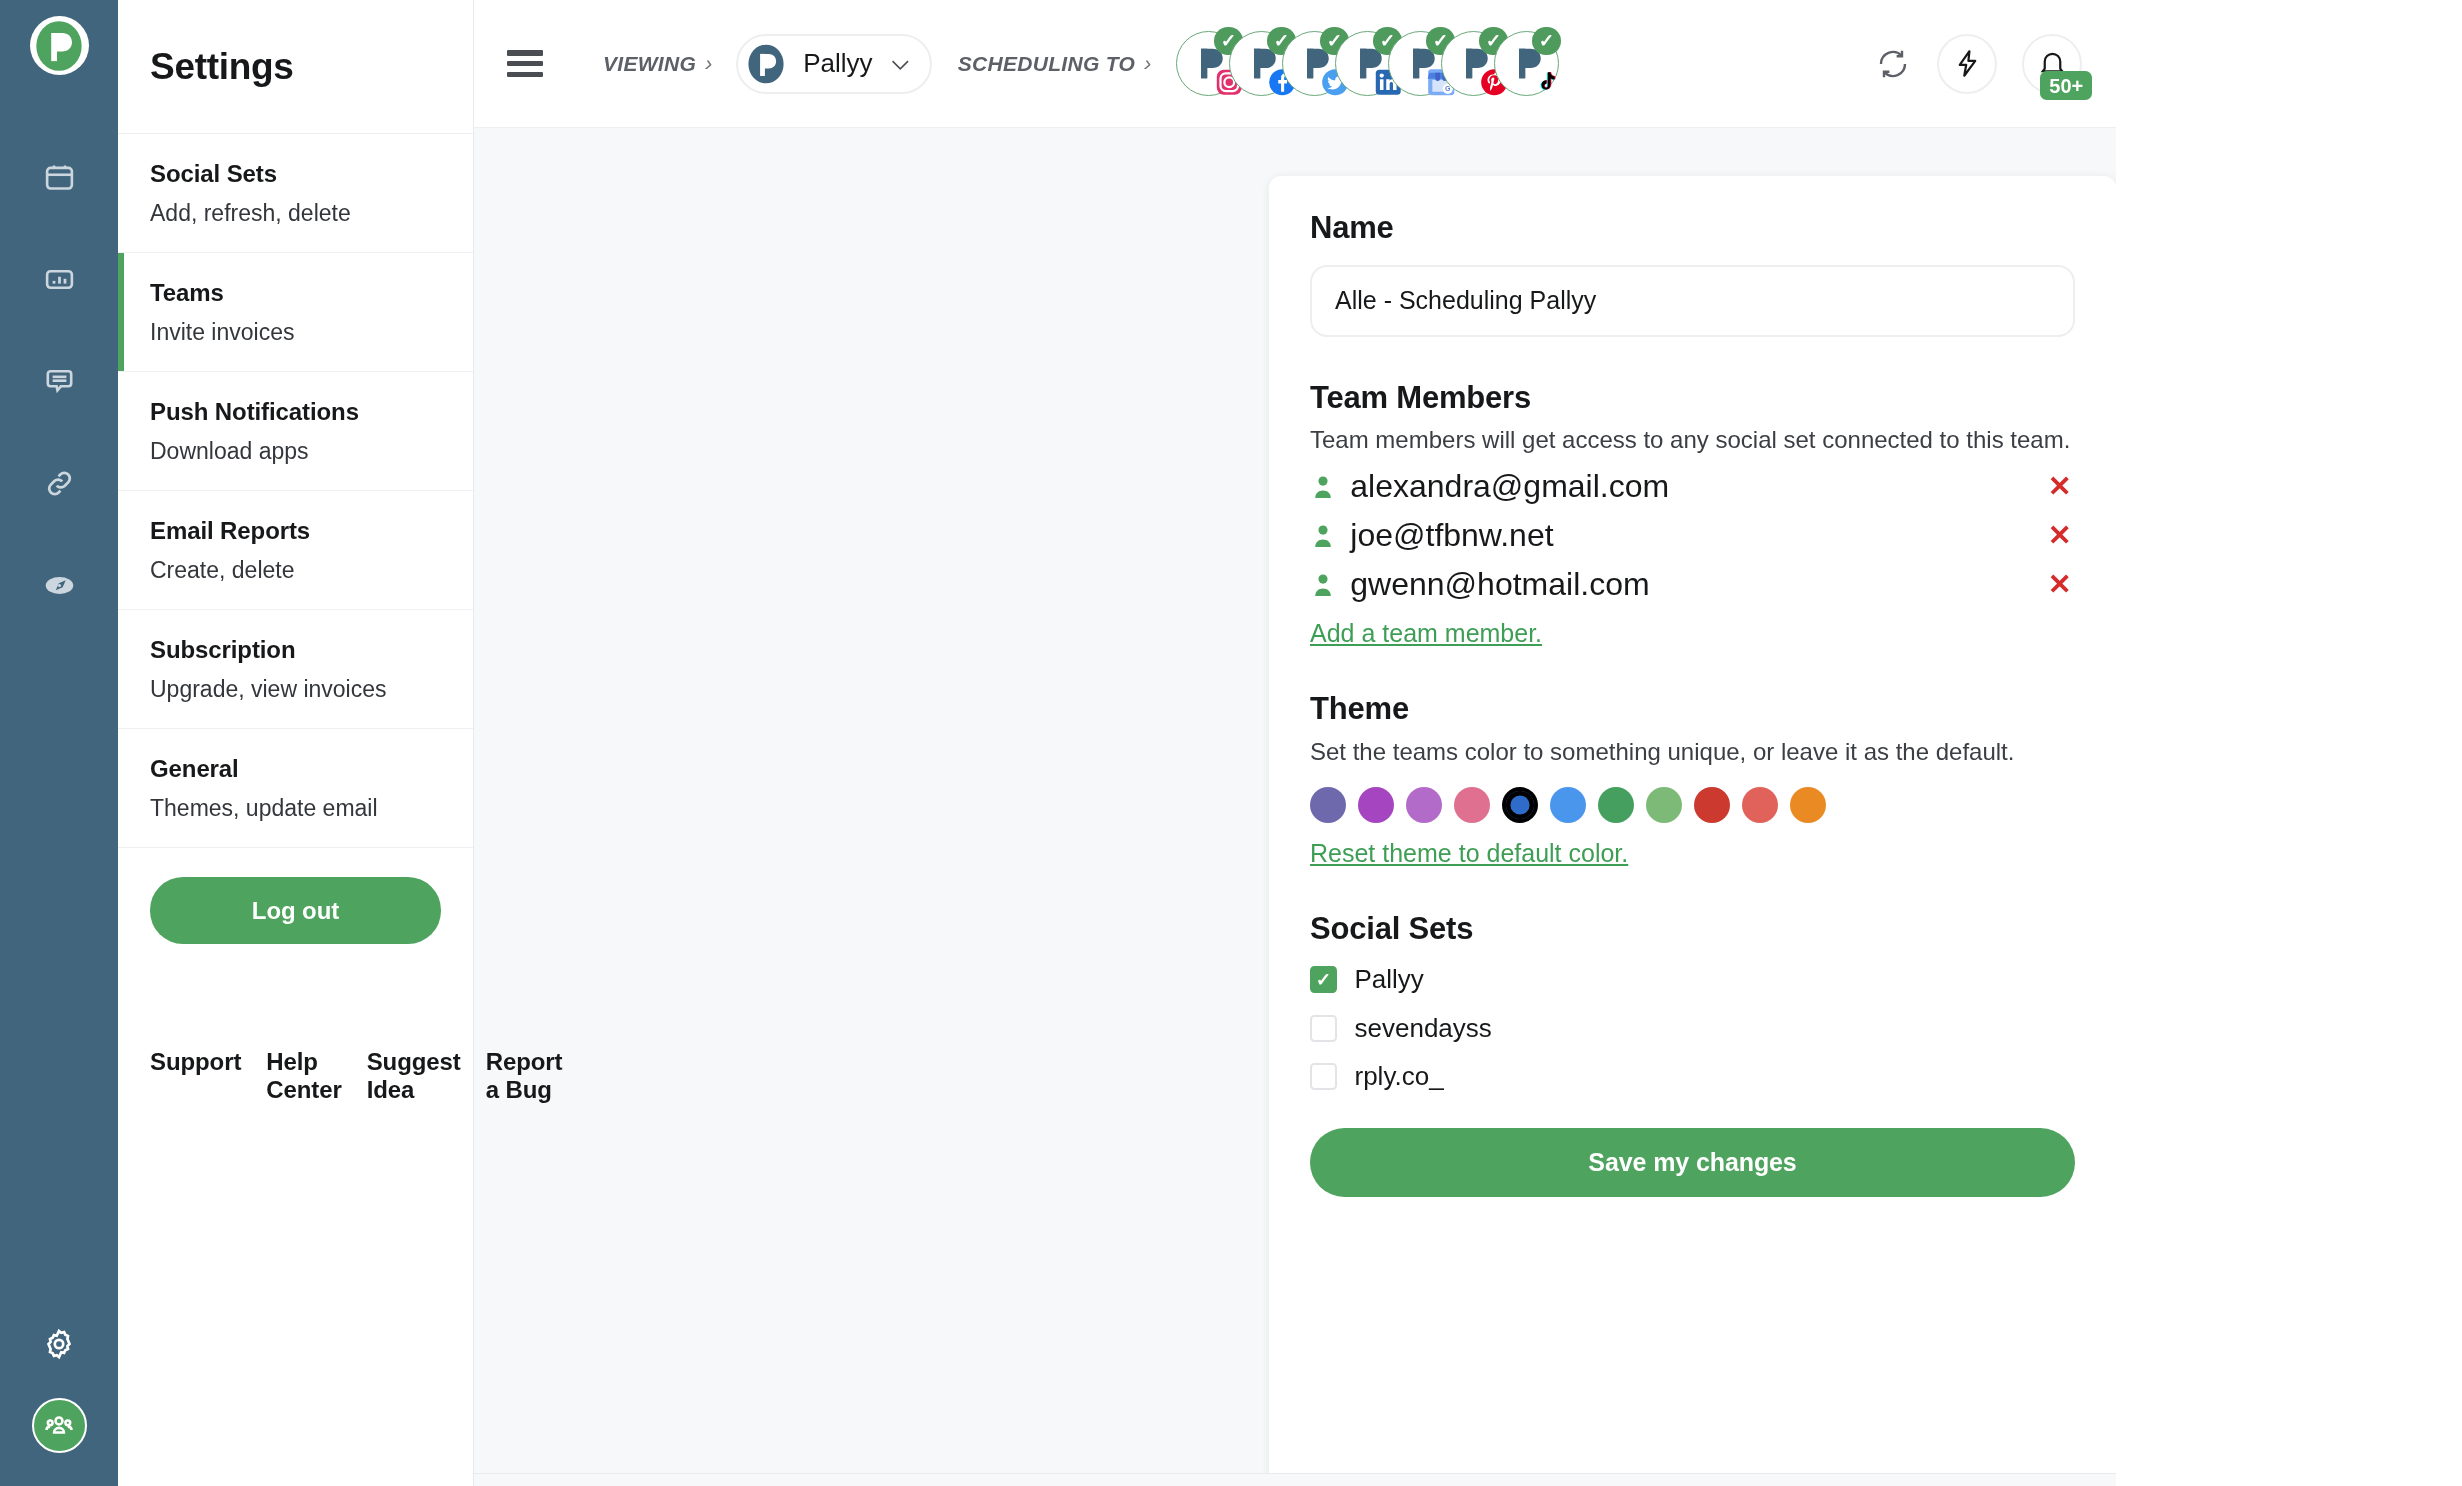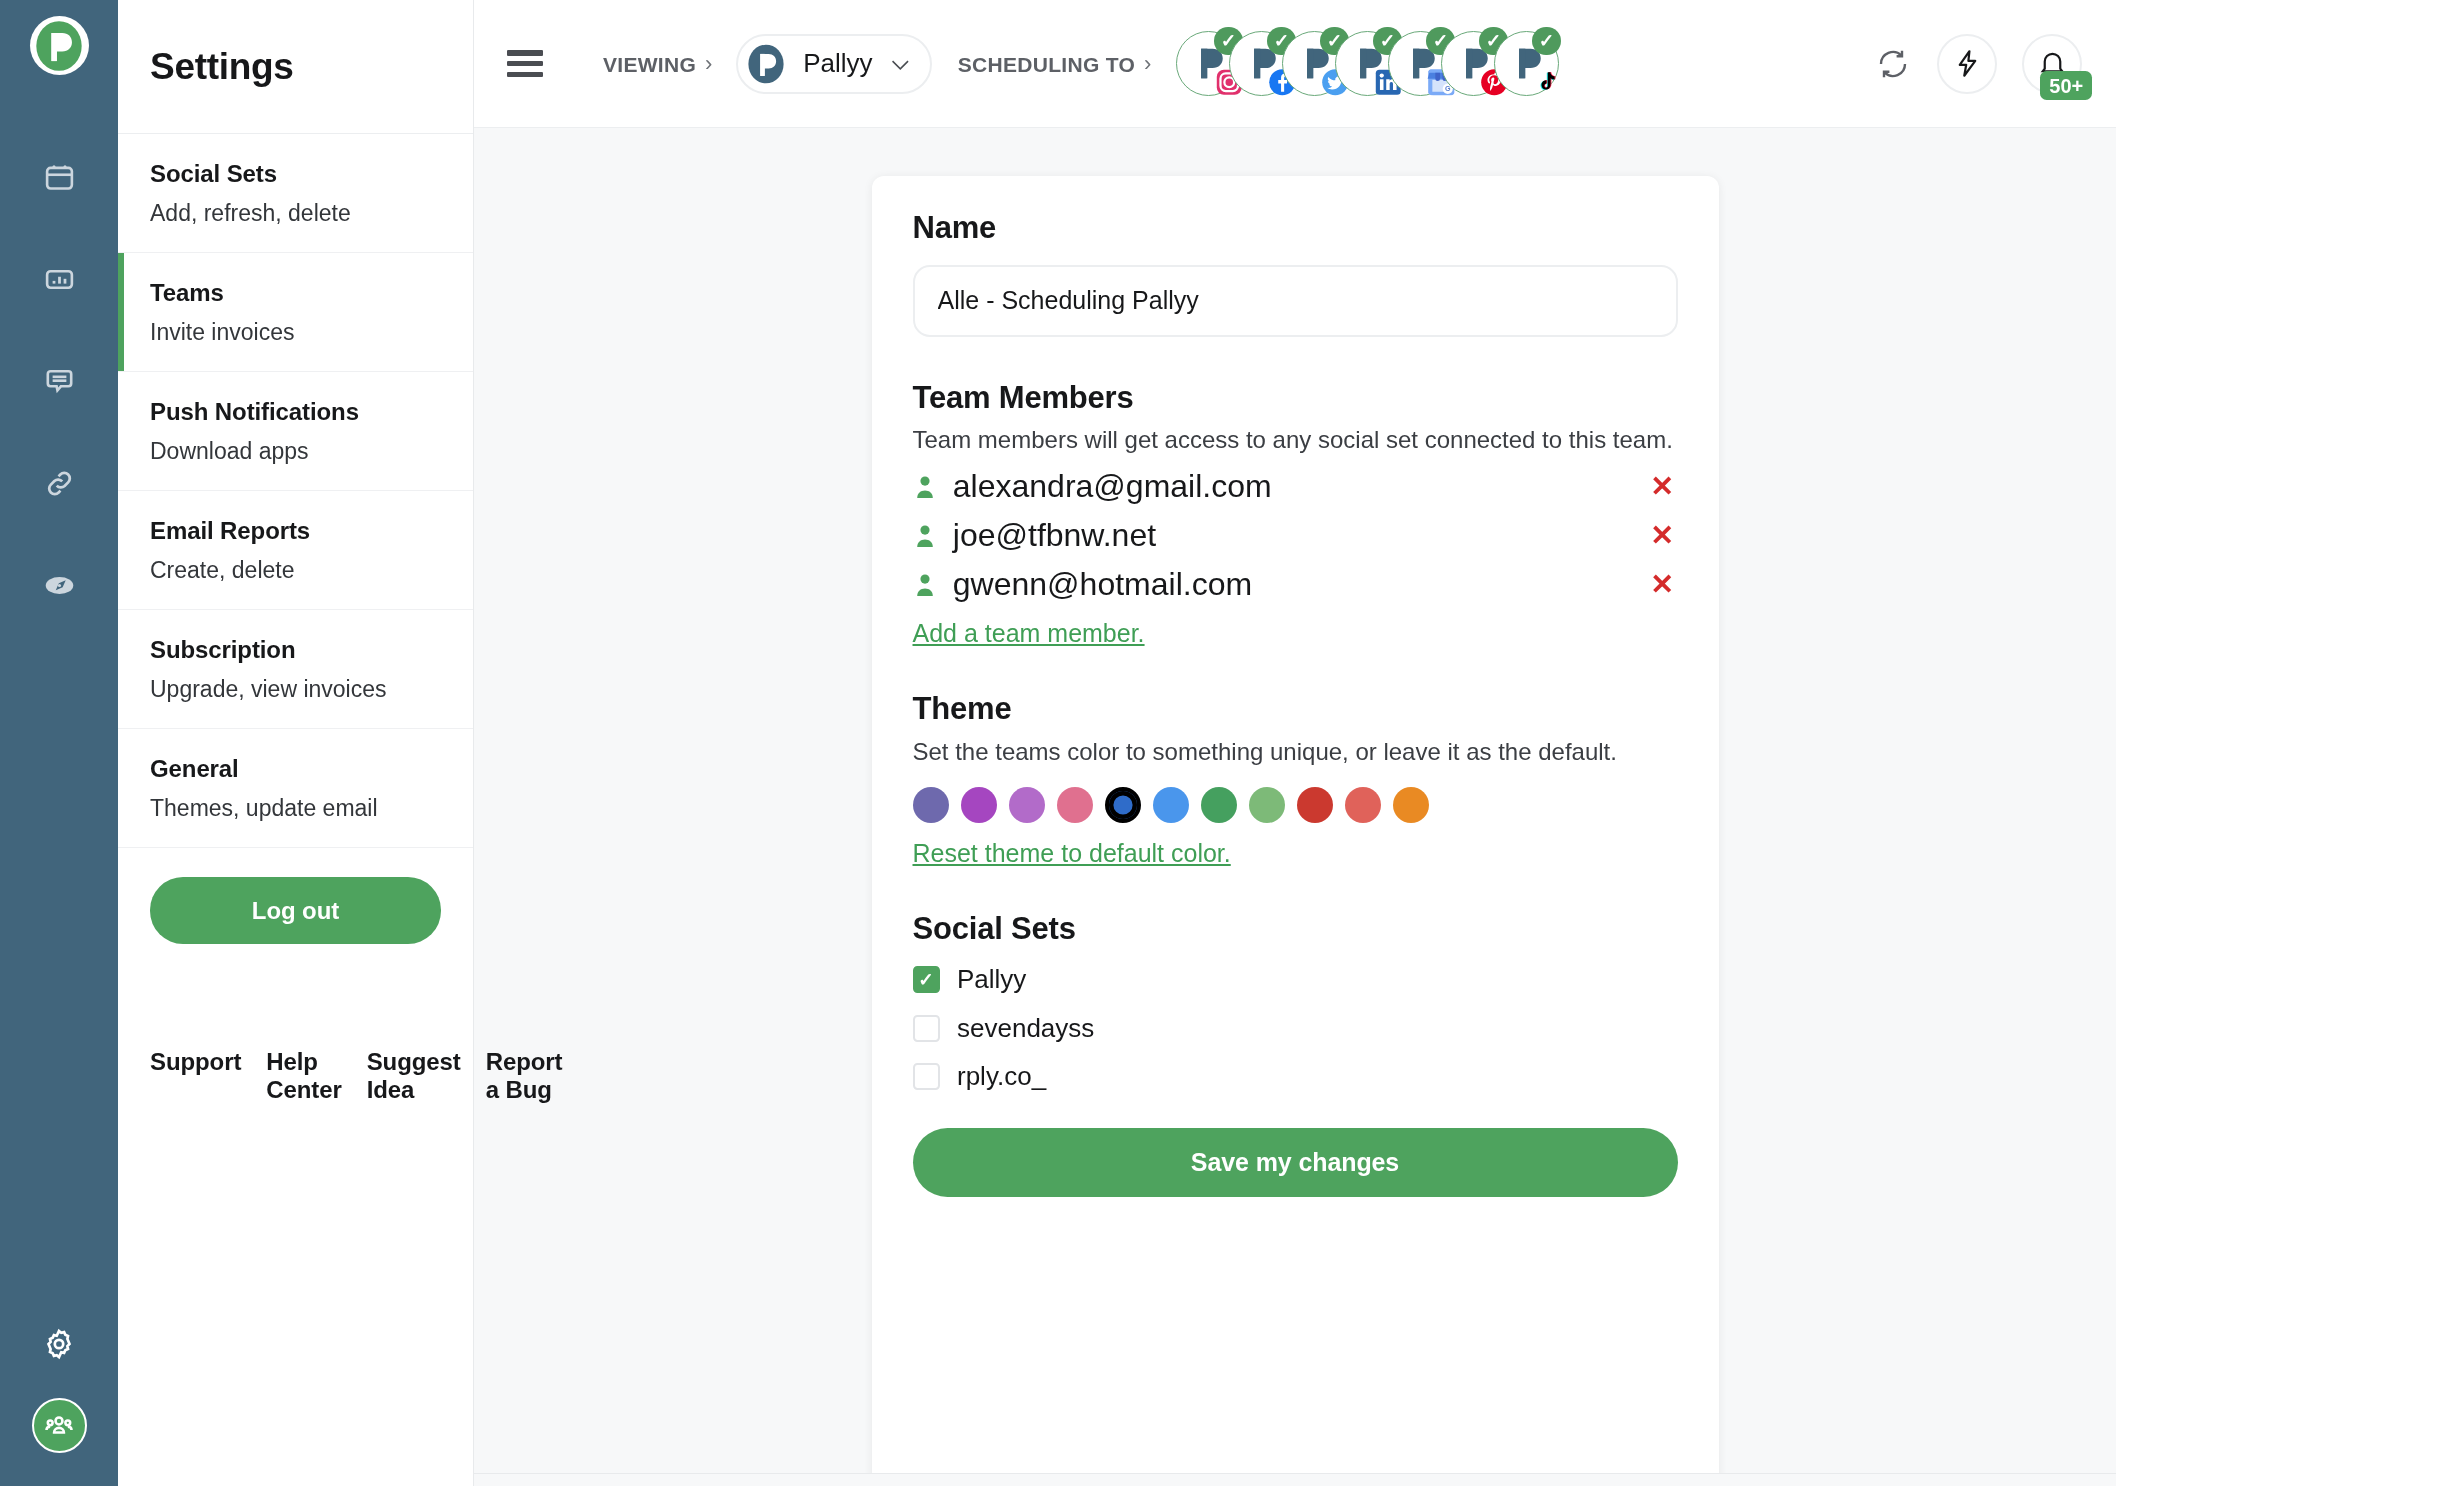--- a/index.html
+++ b/index.html
@@ -78,21 +78,21 @@
   .main { flex: 1 1 auto; height: 1486px; display:flex; flex-direction:column; min-width:0; }
 
   .topbar {
     height: 128px; flex: 0 0 128px;
     background:#fff; border-bottom: 1.6px solid #eceef0;
     display:flex; align-items:center; padding: 0 34px 0 33px;
   }
   .hamburger { width: 36px; height: 27px; display:flex; flex-direction:column; justify-content:space-between; cursor:pointer; margin-right: 60px;}
   .hamburger span { display:block; height: 5.5px; background:#4a4d52; border-radius:1.1px; }
 
-  .crumb { font-size: 21px; font-weight:700; color:#5d6066; letter-spacing: 0.3px; display:flex; align-items:flex-end; gap:8.8px; cursor:pointer;}
+  .crumb { font-size: 21px; font-weight:700; color:#5d6066; letter-spacing: 0.3px; display:flex; align-items:center; gap:8.8px; cursor:pointer;font-style:italic;}
   .crumb .chev { font-size: 22px; font-weight: 400; color:#6f7378; }
 
   .setpill {
     margin-left: 23px; margin-right: 26px;
     height: 60px; border-radius: 30px; border: 2.2px solid #eceef0; background:#fff;
     display:flex; align-items:center; gap: 14.2px; padding: 0 20px 0 5.5px; cursor:pointer;
   }
   .setpill-avatar { width: 46px; height: 46px; border-radius:50%; background:#fff; display:flex; align-items:center; justify-content:center;}
   .setpill-name { font-size: 26px; font-weight: 400; color: #17181a; }
   .setpill-chev { font-size: 22px; color:#5d6066; font-weight:400; margin-left: 4.4px;}
@@ -119,21 +119,21 @@
   .icon-btn-circle {
     width: 60px; height: 60px; border-radius:50%; border:2.2px solid #eceef0; background:#fff;
     display:flex; align-items:center; justify-content:center; cursor:pointer; position:relative;
   }
   .bell-badge {
     position:absolute; right:-12px; bottom:-8.8px;
     background:#4ea35e; color:#fff; border-radius: 6.6px;
     font-size: 20px; font-weight:700; padding: 2.7px 8.8px; line-height:1.2;
   }
 
-  .content { flex:1 1 auto; background:#f7f8f9; display:flex; justify-content:center; padding-top: 48px; overflow:hidden;}
+  .content { flex:1 1 auto; background:#f7f8f9; display:flex; justify-content:flex-end; padding-top: 48px; overflow:hidden;}
   .card {
     width: 847px; background:#fff; border-radius: 12px;
     box-shadow: 0 1.6px 10px rgba(17,20,24,0.07);
     padding: 34px 41px 0 41px;
     height: 1315px;
   }
 
   .sec-title { font-size: 31px; font-weight: 700; color:#17181a; letter-spacing:-0.2px;}
   .sec-desc { font-size: 24px; font-weight:400; color:#3b3e43; line-height: 1.32; margin-top: 8.8px; }
 

